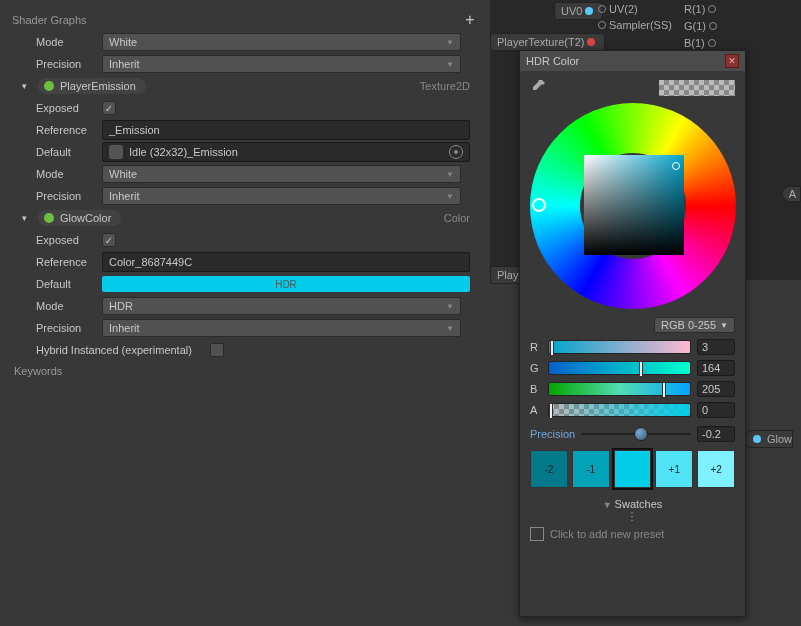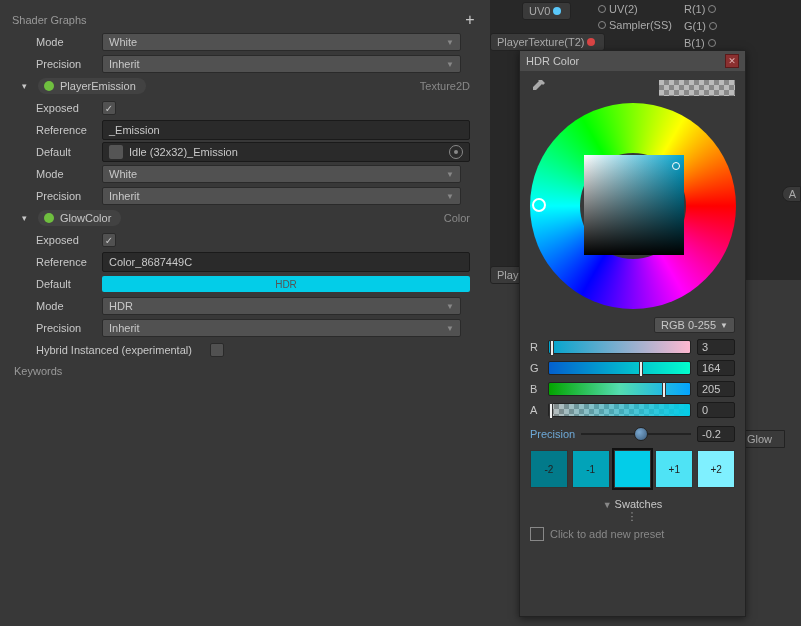--- a/index.html
+++ b/index.html
@@ -74,28 +74,28 @@
 .intensity-row .lbl { color:#6da8d6; }
 .int-slider { flex:1; height:2px; background:#222; position:relative; }
 .int-slider .knob { position:absolute; top:-6px; width:14px; height:14px; border-radius:50%; background: radial-gradient(circle at 35% 35%, #7aa8d0, #3a5a7a); border:1px solid #222; }
 .swatch-row { display:flex; gap:4px; margin-bottom:10px; }
 .swatch { flex:1; height:38px; display:flex; align-items:center; justify-content:center; color:#222; font-size:10px; border:1px solid #333; }
 .swatches-hdr { display:flex; justify-content:space-between; align-items:center; margin-bottom:4px;flex-direction:column; }
 .tri { font-size:9px; color:#888; margin-right:3px; }
 .dots { color:#999; letter-spacing:1px; }
 .preset-box { width:14px; height:14px; border:1px solid #888; display:inline-block; margin-right:6px; vertical-align:middle; }
 .preset-text { color:#888; vertical-align:middle; }
-.glow-node { position:absolute; right:16px; top:430px; background:#3a3a3a; border:1px solid #222; border-radius:8px 0 0 8px; padding:2px 12px 2px 8px; color:#aaa; font-size:10px; display:flex; align-items:center; gap:3px; }
+.glow-node { position:absolute; right:8px; top:430px; background:#3a3a3a; border:1px solid #222; border-radius:8px 0 0 8px; padding:2px 0 2px 8px; color:#aaa; font-size:10px; display:flex; align-items:center; gap:3px; }
 .add-node { position:absolute; right:0; top:186px; background:#3a3a3a; border:1px solid #222; border-radius:8px 0 0 8px; padding:1px 4px 1px 6px; color:#aaa; font-size:10px; }
 </style>
 </head>
 <body>
 
 <div class="graph-bg">
-  <div class="node-box" style="left:32px; top:2px;"><span>UV0</span> <span class="port-dot cyan"></span></div>
+  <div class="node-box" style="left:64px; top:2px;"><span>UV0</span> <span class="port-dot cyan"></span></div>
   <div class="node-port" style="left:108px; top:3px;"><span class="port-dot empty"></span><span>UV(2)</span></div>
   <div class="node-port" style="left:108px; top:19px;text-align:center;"><span class="port-dot empty"></span><span>Sampler(SS)</span></div>
   <div class="node-box" style="left:0px; top:33px;"><span>PlayerTexture(T2)</span> <span class="port-dot red"></span></div>
   <div class="node-port" style="left:194px; top:3px;"><span>R(1)</span> <span class="port-dot empty"></span></div>
   <div class="node-port" style="left:194px; top:20px;"><span>G(1)</span> <span class="port-dot empty"></span></div>
   <div class="node-port" style="left:194px; top:37px;"><span>B(1)</span> <span class="port-dot empty"></span></div>
   <div class="node-box" style="left:0px; top:266px;"><span>Player</span></div>
 </div>
 <div class="add-node"><span>A</span></div>
 <div class="glow-node">

